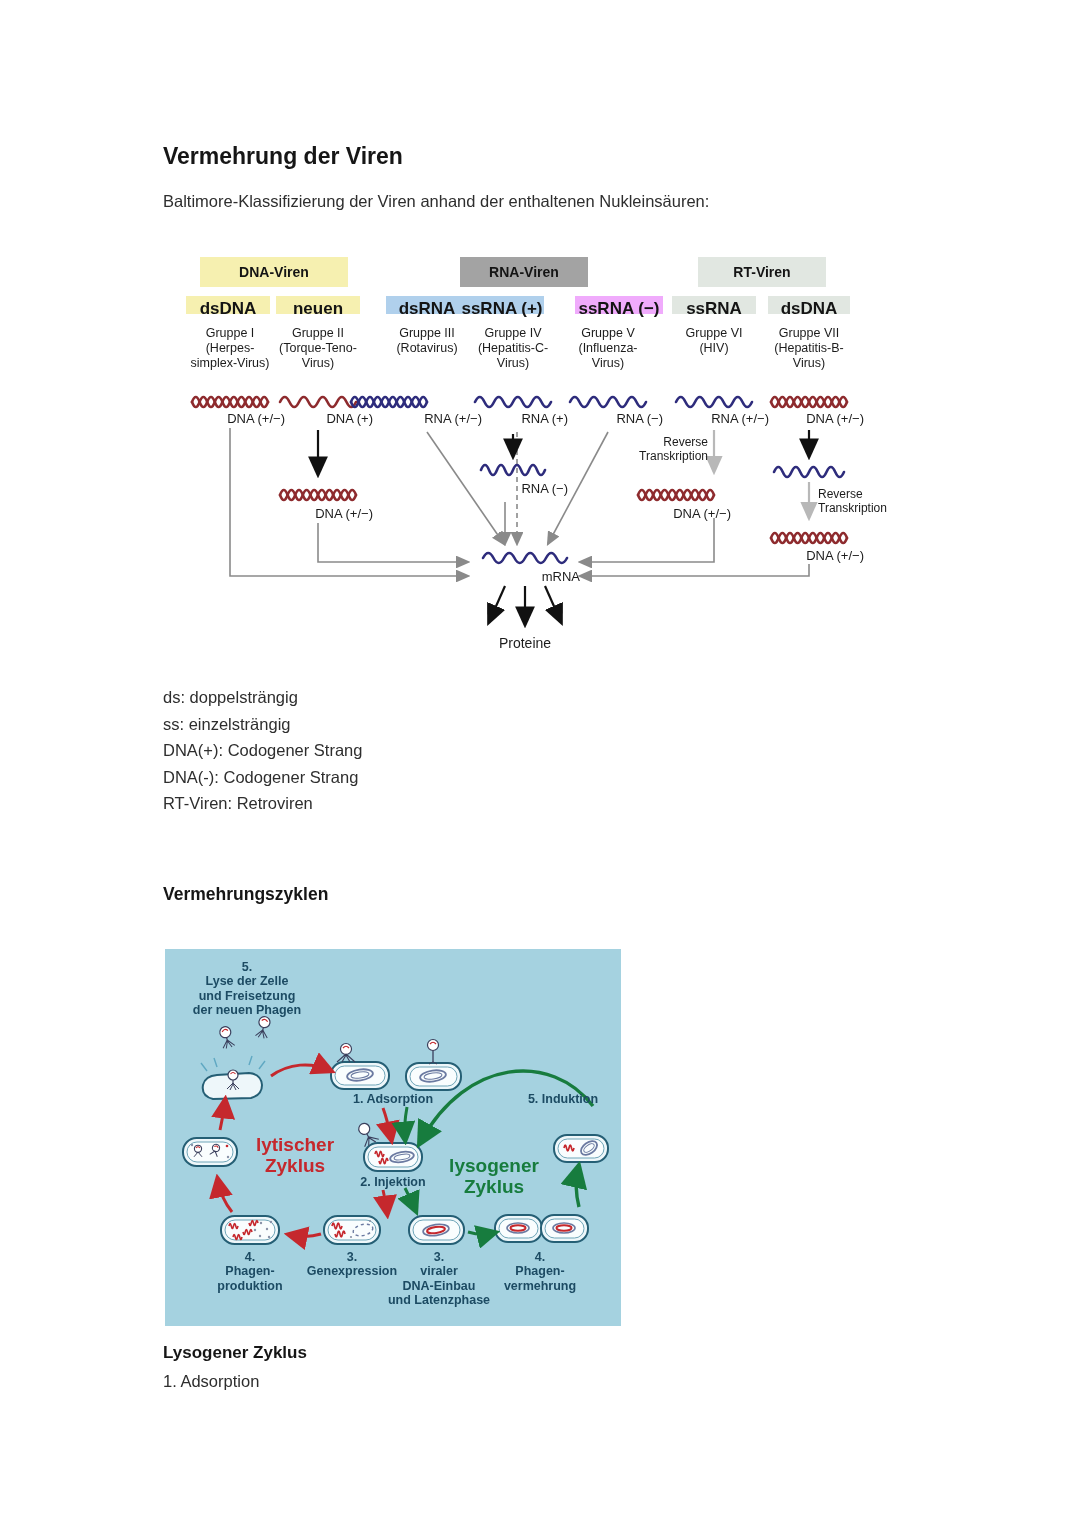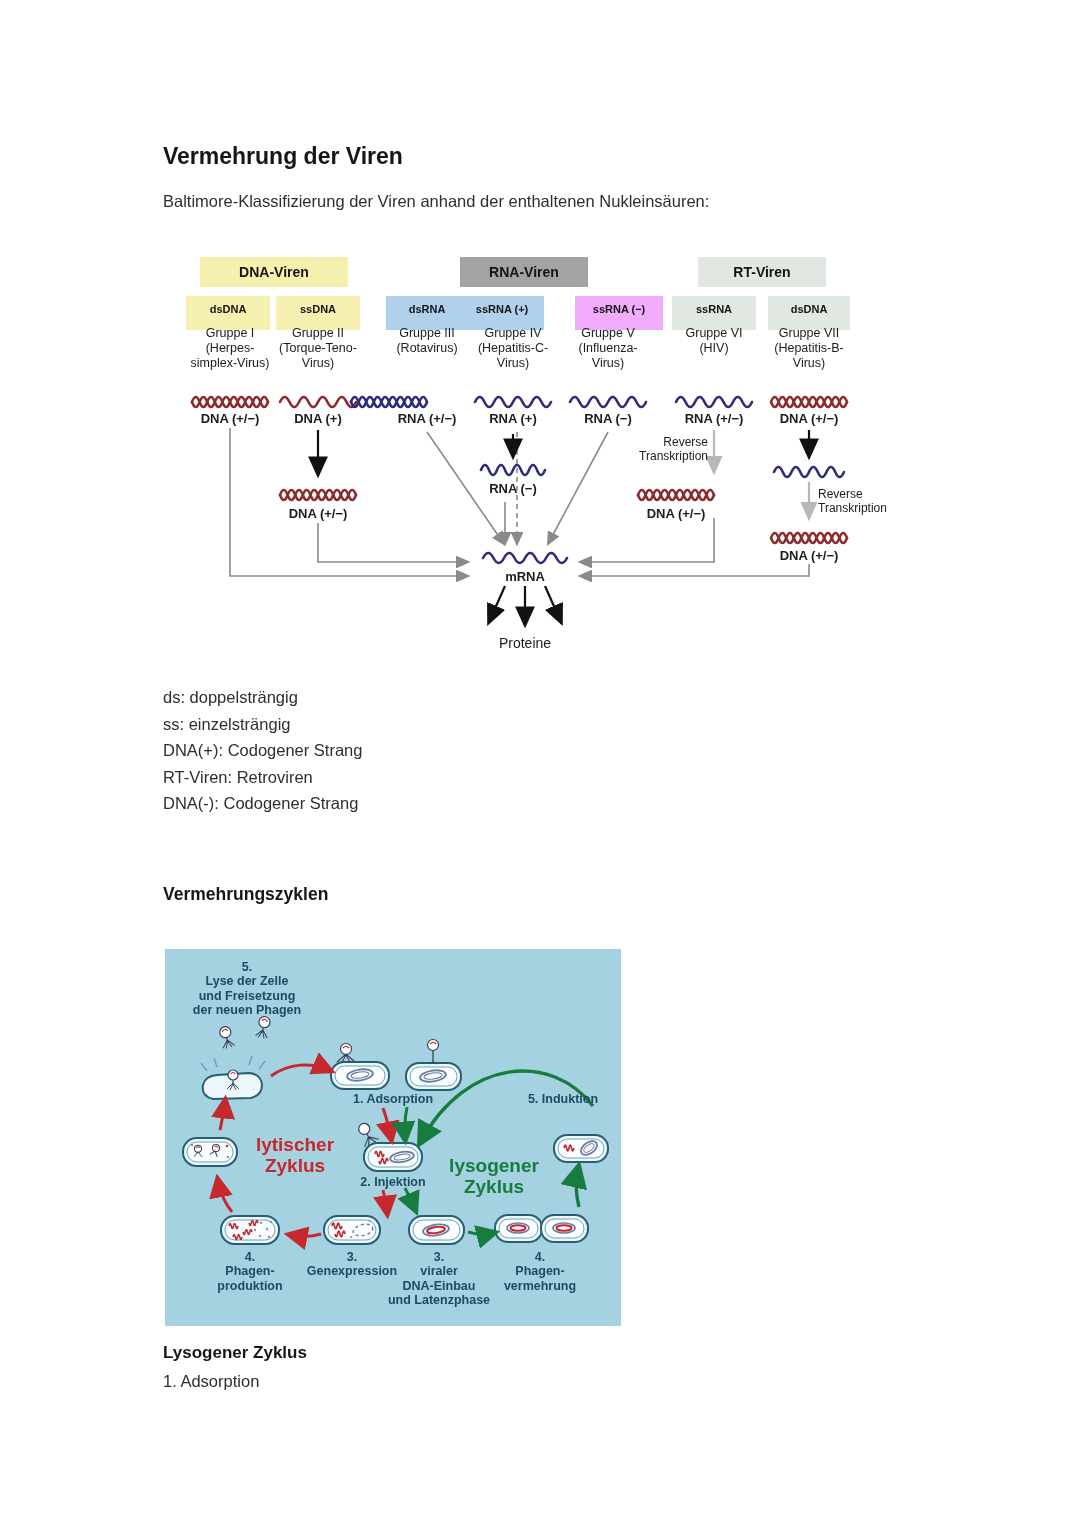--- a/index.html
+++ b/index.html
@@ -10,23 +10,23 @@
   .h1{left:163px;top:143px;font-size:23px;font-weight:bold;color:#161616;}
   .intro{left:163px;top:192px;font-size:16.5px;color:#2e2e2e;}
   .defs-block{left:163px;top:684px;font-size:16.5px;color:#2e2e2e;line-height:26.5px;}
   .h2{left:163px;top:884px;font-size:17.5px;font-weight:bold;color:#161616;}
   .foot-h{left:163px;top:1343px;font-size:17px;font-weight:bold;color:#161616;}
   .foot-i{left:163px;top:1372px;font-size:16.5px;color:#2e2e2e;}
   
   .baltimore{left:0;top:250px;width:940px;height:415px;padding-left:8px;}
   .baltimore svg{position:absolute;left:0;top:0;}
   .fam-box{height:30px;line-height:30px;text-align:center;font-weight:bold;font-size:14px;color:#141414;top:7px;}
-  .sub-box{height:34px;line-height:26px;text-align:center;font-weight:bold;font-size:11px;color:#141414;top:46px;}
+  .sub-box{height:18px;line-height:26px;text-align:center;font-weight:bold;font-size:17px;color:#141414;top:46px;}
   .grp{top:76px;width:110px;text-align:center;font-size:12.5px;line-height:15px;color:#1c1c1c;}
-  .slab{width:110px;text-align:center;font-size:13px;color:#1c1c1c;font-weight:bold;}
+  .slab{width:110px;text-align:right;font-size:13px;color:#1c1c1c;}
   .rt-lab{font-size:12px;line-height:14px;color:#1c1c1c;}
   
   .panel{left:165px;top:949px;width:456px;height:377px;background:#a5d2e0;}
   .panel svg{position:absolute;left:0;top:0;}
   .ctext{color:#1c4b63;font-weight:600;font-size:12.5px;line-height:1.15;text-align:center;}
   .ctext b{font-weight:800;}
   .cyc-big{font-weight:bold;font-size:19px;line-height:1.12;text-align:center;}
 </style>
 </head>
 <body>
@@ -94,21 +94,21 @@
         <path class="wv" stroke="#8e2b2e" d="M 771 288 q 3.80 10.00 7.60 0 q 3.80 -10.00 7.60 0 q 3.80 10.00 7.60 0 q 3.80 -10.00 7.60 0 q 3.80 10.00 7.60 0 q 3.80 -10.00 7.60 0 q 3.80 10.00 7.60 0 q 3.80 -10.00 7.60 0 q 3.80 10.00 7.60 0 q 3.80 -10.00 7.60 0"></path>
       <path class="wv" stroke="#2e2c7c" d="M 483 308 q 5.25 -10.00 10.50 0 q 5.25 10.00 10.50 0 q 5.25 -10.00 10.50 0 q 5.25 10.00 10.50 0 q 5.25 -10.00 10.50 0 q 5.25 10.00 10.50 0 q 5.25 -10.00 10.50 0 q 5.25 10.00 10.50 0"></path>
     </g>
   </svg>
 
   <div class="abs fam-box" style="left:200px;width:148px;background:#f6f0b0;">DNA-Viren</div>
   <div class="abs fam-box" style="left:460px;width:128px;background:#a3a3a3;">RNA-Viren</div>
   <div class="abs fam-box" style="left:698px;width:128px;background:#e1e7e1;">RT-Viren</div>
 
   <div class="abs sub-box" style="left:186px;width:84px;background:#f6f0b0;">dsDNA</div>
-  <div class="abs sub-box" style="left:276px;width:84px;background:#f6f0b0;">ssDNA</div>
+  <div class="abs sub-box" style="left:276px;width:84px;background:#f6f0b0;">neuen</div>
   <div class="abs sub-box" style="left:386px;width:82px;background:#b0d0ec;">dsRNA</div>
   <div class="abs sub-box" style="left:460px;width:84px;background:#b0d0ec;">ssRNA (+)</div>
   <div class="abs sub-box" style="left:575px;width:88px;background:#f0abfc;text-align:center;">ssRNA (−)</div>
   <div class="abs sub-box" style="left:672px;width:84px;background:#e1e7e1;">ssRNA</div>
   <div class="abs sub-box" style="left:768px;width:82px;background:#e1e7e1;">dsDNA</div>
 
   <div class="abs grp prelines" style="left:175px;">Gruppe I
 (Herpes-
 simplex-Virus)</div>
   <div class="abs grp prelines" style="left:263px;">Gruppe II
@@ -147,22 +147,22 @@
 Transkription</div>
 
   <div class="abs slab" style="left:470px;top:319px;">mRNA</div>
   <div class="abs" style="left:465px;top:385px;width:120px;text-align:center;font-size:14px;color:#1c1c1c;">Proteine</div>
 </div>
 
 <div class="abs defs-block">
   <div>ds: doppelsträngig</div>
   <div>ss: einzelsträngig</div>
   <div>DNA(+): Codogener Strang</div>
+  <div>DNA(-): Codogener Strang</div>
   <div>RT-Viren: Retroviren</div>
-  <div>DNA(-): Codogener Strang</div>
 </div>
 
 <div class="abs h2">Vermehrungszyklen</div>
 
 <div class="abs panel">
   <svg width="456" height="377" viewBox="0 0 456 377">
     <defs>
       <marker id="mr" markerWidth="8" markerHeight="8" refX="5.5" refY="4" orient="auto">
           <path d="M0,0 L8,4 L0,8 Z" fill="#c5282d"></path>
         </marker>

